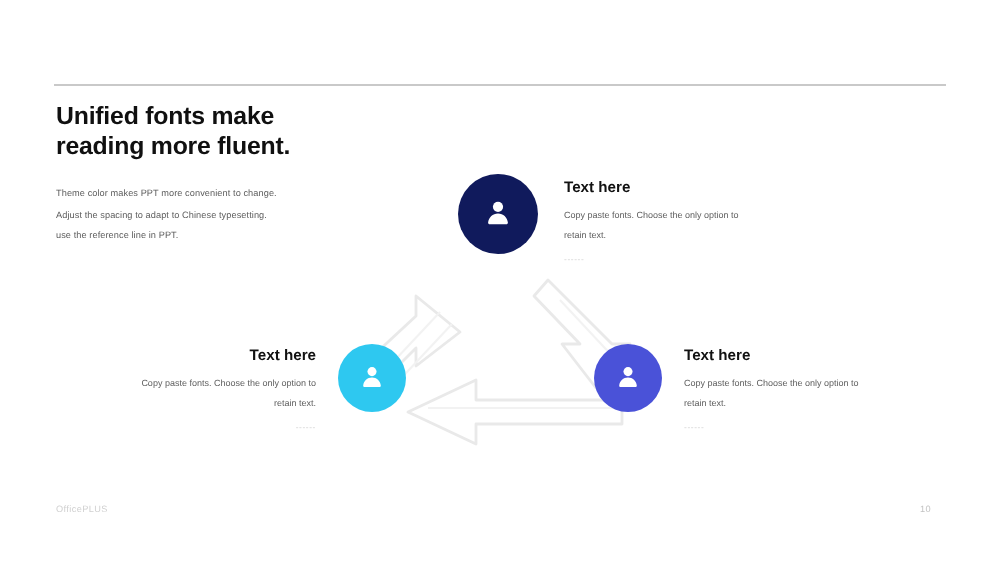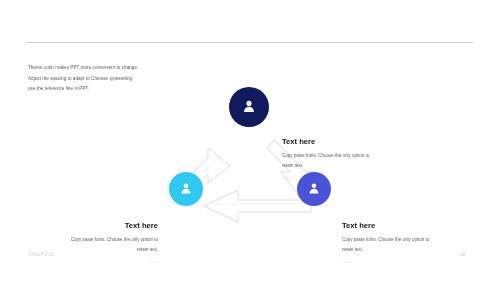--- a/index.html
+++ b/index.html
@@ -78,21 +78,20 @@
   }
   .card .bubble {
     flex: 0 0 auto;
     border-radius: 50%;
     display: flex;
     align-items: center;
     justify-content: center;
   }
   .card .txt {
     flex: 1 1 auto;
-    margin-top: 48px;
   }
   .card .ttl {
     margin: 0;
     font-size: 7.6px;
     font-weight: bold;
     color: #121212;
     line-height: 10px;
   }
   .card .body {
     margin: 0;
@@ -185,20 +184,24 @@
   }
 </style>
 </head>
 <body>
 
 <div id="slide">
 
   <div class="top-rule"></div>
 
   <div class="heading">
+    <h1>
+      <span>Unified fonts make</span><br>
+      <span>reading more fluent.</span>
+    </h1>
     <div class="subwrap">
       <p class="subline">Theme color makes PPT more convenient to change.</p>
       <p class="subline">Adjust the spacing to adapt to Chinese typesetting.</p>
       <p class="subline">use the reference line in PPT.</p>
     </div>
   </div>
 
   <div class="cycle">
     <svg viewBox="0 0 170 104" xmlns="http://www.w3.org/2000/svg" fill="none" stroke="#e9e9e9" stroke-width="1.4" stroke-linejoin="round">
 

